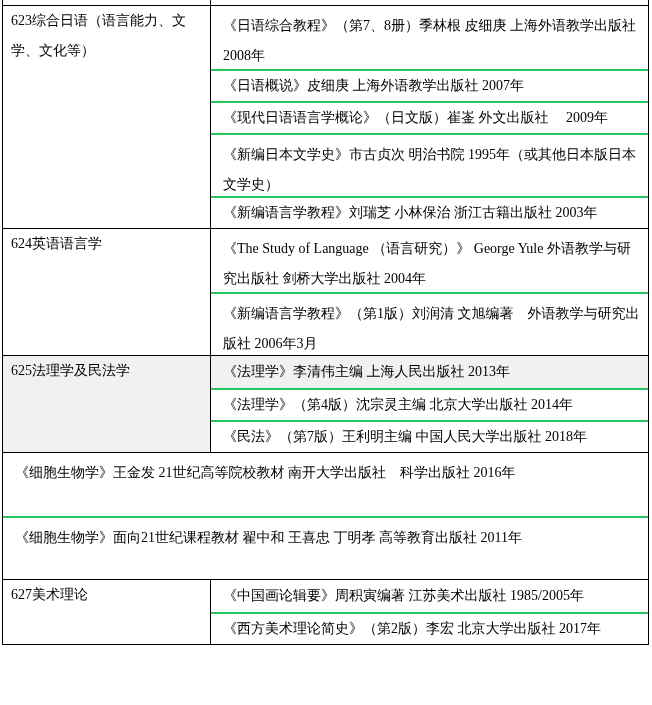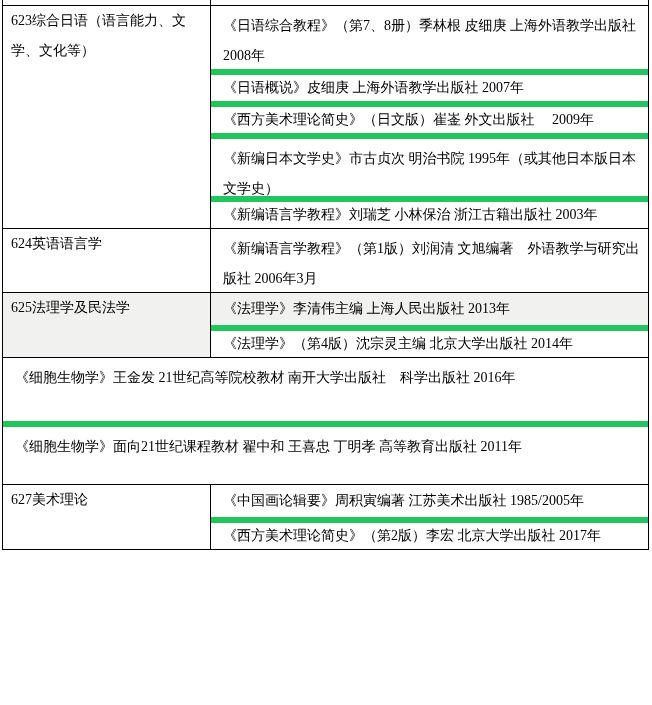--- a/index.html
+++ b/index.html
@@ -53,21 +53,21 @@
     display: flex;
     flex-direction: column;
     min-width: 0;
   }
   .book-row {
     box-sizing: border-box;
     padding: 0 8px 0 12px;
     word-break: break-all;
     white-space: pre-wrap;
   }
-  .book-row + .book-row { border-top: 6px solid #22c55e; }
+  .book-row + .book-row { border-top: 2px solid #22c55e; }
   .book-row.lines1 {
     height: 32px;
     display: flex;
     align-items: center;
   }
   .book-row.lines1 + .book-row.lines1 { height: 32px; }
   .book-row.lines2 {
     height: 63px;
     line-height: 30px;
     padding-top: 5px;
@@ -85,40 +85,42 @@
       <div class="r"></div>
     </div>
     <div id="groups-mount">
         <div class="group">
           <div class="left-cell">
             <span>623综合日语（语言能力、文学、文化等）</span>
           </div>
           <div class="right-col">
             <div class="book-row lines2"><span class="book-text">《日语综合教程》（第7、8册）季林根 皮细庚 上海外语教学出版社 2008年</span></div>
             <div class="book-row lines1"><span class="book-text">《日语概说》皮细庚 上海外语教学出版社 2007年</span></div>
-            <div class="book-row lines1"><span class="book-text">《西方美术理论简史》（日文版）崔崟 外文出版社     2009年</span></div>
+            <div class="book-row lines1"><span class="book-text">《现代日语语言学概论》（日文版）崔崟 外文出版社     2009年</span></div>
             <div class="book-row lines2"><span class="book-text">《新编日本文学史》市古贞次 明治书院 1995年（或其他日本版日本文学史）</span></div>
             <div class="book-row lines1"><span class="book-text">《新编语言学教程》刘瑞芝 小林保治 浙江古籍出版社 2003年</span></div>
           </div>
         </div>
         <div class="group">
           <div class="left-cell">
             <span>624英语语言学</span>
           </div>
           <div class="right-col">
+            <div class="book-row lines2"><span class="book-text">《The Study of Language （语言研究）》 George Yule 外语教学与研究出版社 剑桥大学出版社 2004年</span></div>
             <div class="book-row lines2"><span class="book-text">《新编语言学教程》（第1版）刘润清 文旭编著    外语教学与研究出版社 2006年3月</span></div>
           </div>
         </div>
         <div class="group">
           <div class="left-cell hl">
             <span>625法理学及民法学</span>
           </div>
           <div class="right-col">
             <div class="book-row lines1 hl"><span class="book-text">《法理学》李清伟主编 上海人民出版社 2013年</span></div>
             <div class="book-row lines1"><span class="book-text">《法理学》（第4版）沈宗灵主编 北京大学出版社 2014年</span></div>
+            <div class="book-row lines1"><span class="book-text">《民法》（第7版）王利明主编 中国人民大学出版社 2018年</span></div>
           </div>
         </div>
         <div class="group">
           <div class="right-col">
             <div class="book-row lines2"><span class="book-text">《细胞生物学》王金发 21世纪高等院校教材 南开大学出版社    科学出版社 2016年</span></div>
             <div class="book-row lines2"><span class="book-text">《细胞生物学》面向21世纪课程教材 翟中和 王喜忠 丁明孝 高等教育出版社 2011年</span></div>
           </div>
         </div>
         <div class="group">
           <div class="left-cell">

